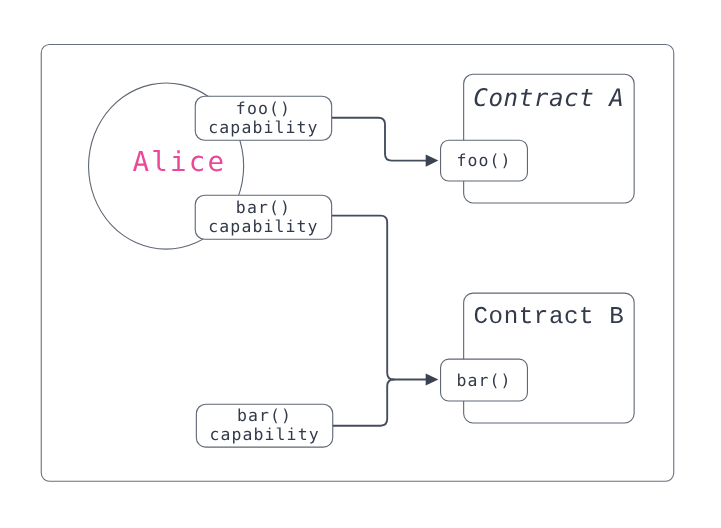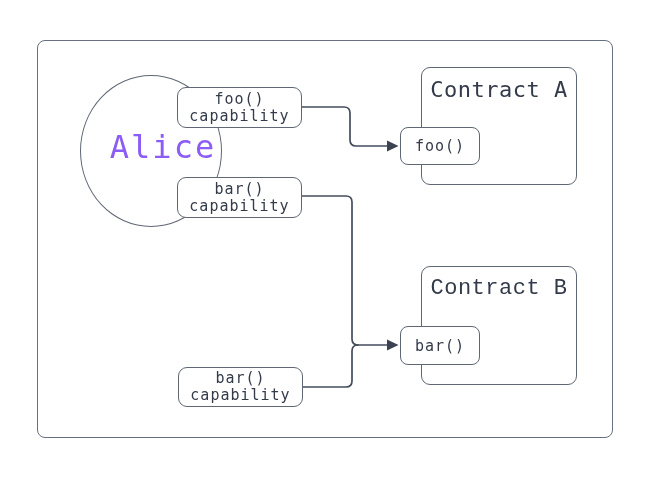--- a/index.html
+++ b/index.html
@@ -32,22 +32,22 @@
     border-radius: 50%;
     background: #ffffff;
     z-index: 1;
     display: flex;
     align-items: center;
     justify-content: center;
   }
   .actor-alice { left: 80px; top: 75px; width: 140px; height: 150px; }
   .actor-bob   { left: 80px; top: 275px; width: 140px; height: 142px; }
   .actor-label {
-    color: #8b5cf6;
-    font-size: 32px;
+    color: #ec4899;
+    font-size: 25px;
     letter-spacing: 2px;
     padding-bottom: 9px;
     white-space: nowrap;
     margin-left: 24px;
   }
   
   .connector-layer {
     position: absolute;
     left: 0; top: 0;
     width: 655px; height: 480px;
@@ -88,21 +88,21 @@
   
   .contract {
     position: absolute;
     width: 156px; height: 118px;
     border: 1.4px solid #5f6774;
     border-radius: 9px;
     background: #ffffff;
     z-index: 3;
     box-sizing: border-box;
   }
-  .contract-a { left: 421px; top: 67px; }
+  .contract-a { left: 421px; top: 67px; font-style: italic; }
   .contract-b { left: 421px; top: 266px; height: 119px; font-family: Liberation Mono, monospace; }
   .contract-title {
     display: block;
     text-align: center;
     margin-top: 9px;
     color: #333b4b;
     font-size: 22px;
     letter-spacing: 0.5px;
     white-space: nowrap;
   }

